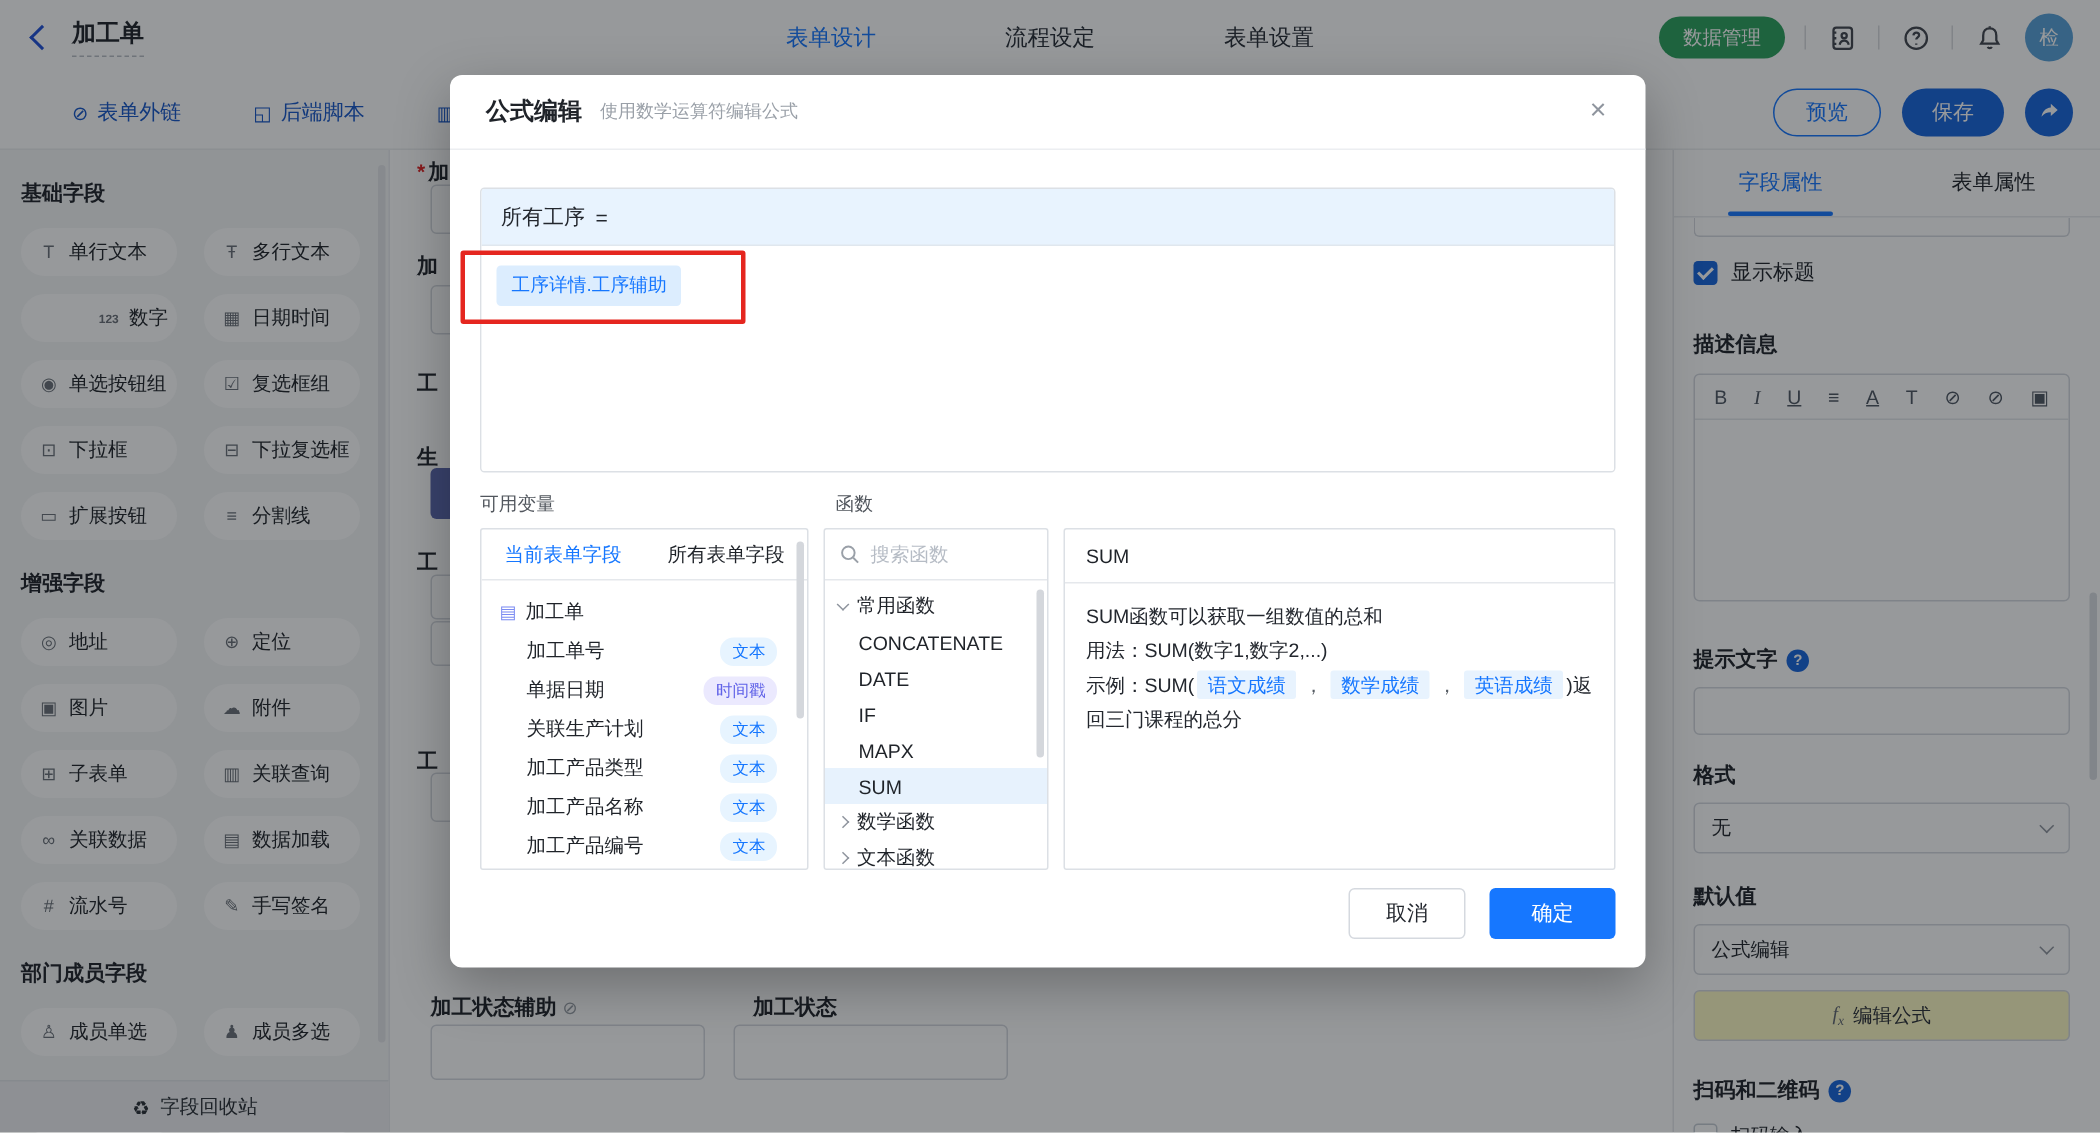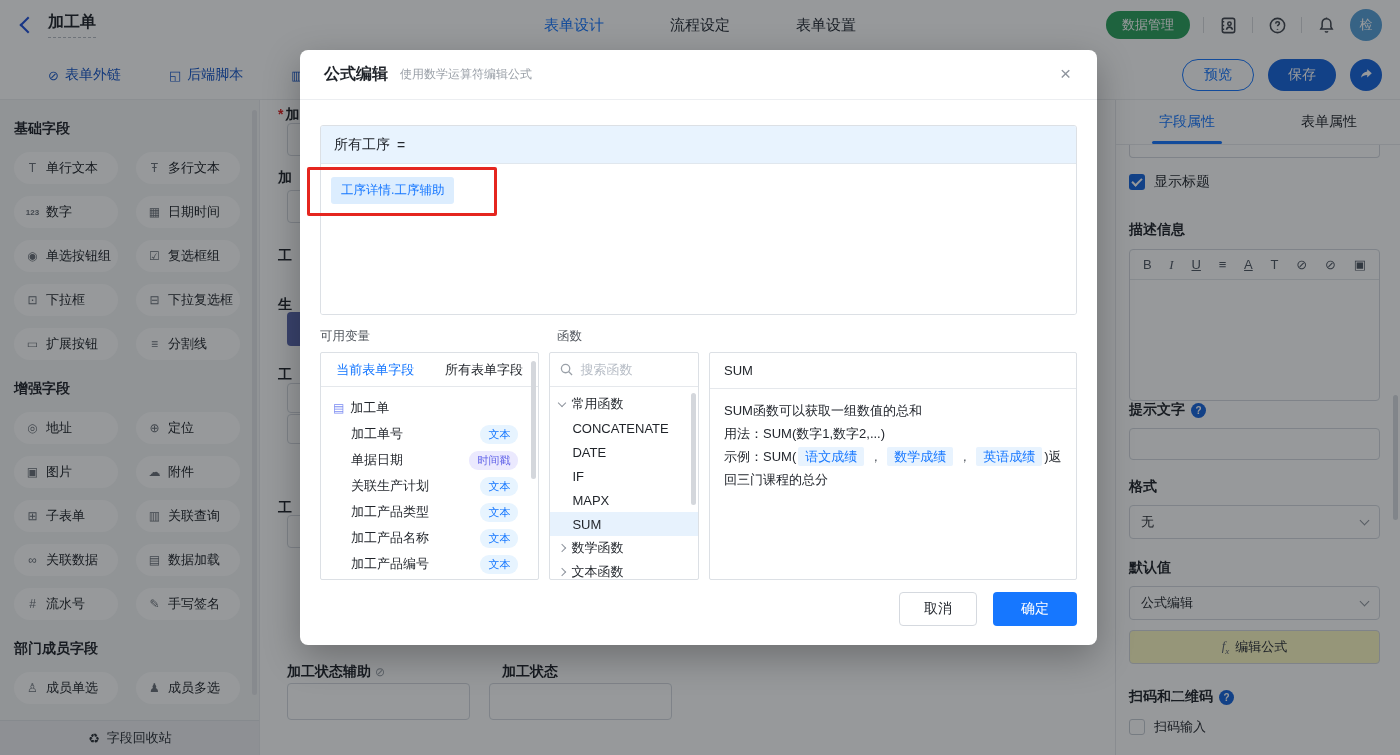--- a/index.html
+++ b/index.html
@@ -8,21 +8,21 @@
          font-family:"Liberation Sans", sans-serif; color:#1f2329; font-size:14px; }
 
   
   .topbar { position:absolute; left:0; top:0; width:1400px; height:50px; background:#fff;
             display:flex; align-items:center; }
   .tb-left { display:flex; align-items:center; gap:14px; padding-left:22px; }
   .back { width:12px; height:12px; border-left:2.5px solid #1f4fd8; border-bottom:2.5px solid #1f4fd8;
           transform:rotate(45deg); cursor:pointer; }
   .app-title { font-size:16px; font-weight:700; border-bottom:1px dashed #b9bec6; padding-bottom:4px; }
   .tb-tabs { position:absolute; left:50%; top:0; transform:translateX(-50%); height:50px;
-             display:flex; align-items:center; gap:66px; }
+             display:flex; align-items:center; gap:86px; }
   .tb-tab { font-size:15px; color:#272d36; cursor:pointer; }
   .tb-tab.active { color:#1677ff; }
   .tb-right { position:absolute; right:18px; top:0; height:50px; display:flex; align-items:center; gap:13px; }
   .pill-green { height:28px; padding:0 16px; border:none; border-radius:14px; background:#2ba05c;
                 color:#fff; font-size:13px; cursor:pointer; }
   .vdiv { width:1px; height:16px; background:#d8dade; }
   .tb-icon { width:22px; height:22px; display:flex; align-items:center; justify-content:center;
              color:#41464e; cursor:pointer; }
   .tb-icon svg { stroke:#41464e; fill:none; stroke-width:1.6; }
   .avatar { width:32px; height:32px; border-radius:50%; background:#57a0d8; color:#fff;
@@ -43,21 +43,21 @@
                   align-items:center; justify-content:center; cursor:pointer; }
 
   
   .sidebar { position:absolute; left:0; top:100px; width:260px; height:655px; background:#f5f6f7;
              border-right:1px solid #e8eaed; padding:20px 14px 0; overflow:hidden; }
   .side-sec-title { font-size:14px; font-weight:700; margin-bottom:14px; }
   .sec-grid { display:grid; grid-template-columns:104px 104px; column-gap:18px; row-gap:12px; margin-bottom:20px; }
   .pill { height:32px; background:#fff; border-radius:16px; display:flex; align-items:center;
           padding-left:11px; gap:6px; font-size:13px; color:#20242a; cursor:grab; white-space:nowrap; overflow:hidden; }
   .pill .gi { color:#6a7078; font-size:12px; width:15px; flex:none; text-align:center; }
-  .pill .gi.num { font-size:8px; font-weight:700; letter-spacing:0; }
+  .pill .gi.num { font-size:8px; font-weight:700; letter-spacing:0;margin-left:40px; }
   .side-scroll { position:absolute; right:2px; top:10px; width:5px; height:585px; background:#e3e5e9; border-radius:3px; }
   .recycle-bar { position:absolute; left:0; bottom:0; width:260px; height:35px; background:#eff0f2;
                  border-top:1px solid #e2e4e8; display:flex; align-items:center; justify-content:center;
                  gap:7px; font-size:13px; color:#2a2f36; cursor:pointer; z-index:2; }
 
   
   .canvas { position:absolute; left:260px; top:100px; width:855px; height:655px; background:#fff; }
   .cv-label { position:absolute; font-size:14px; font-weight:700; color:#1f2329; white-space:nowrap; }
   .cv-label .req { color:#e02020; margin-right:2px; }
   .cv-input { position:absolute; background:#fff; border:1px solid #d5d9df; border-radius:4px; }
@@ -388,21 +388,21 @@
         <span>≡</span>
         <span class="ei-under">A</span>
         <span>T</span>
         <span>⊘</span>
         <span>⊘</span>
         <span>▣</span>
       </div>
     <div class="editor-area"></div>
   </div>
 
-  <div class="rp-label" style="">
+  <div class="rp-label" style="margin-top:30px">
     <span>提示文字</span>
     <span class="qmark">?</span>
   </div>
   <div class="rp-input"></div>
 
   <div class="rp-label" style="margin-top:18px">
     <span>格式</span>
   </div>
   <div class="rp-select">
     <span>无</span>

